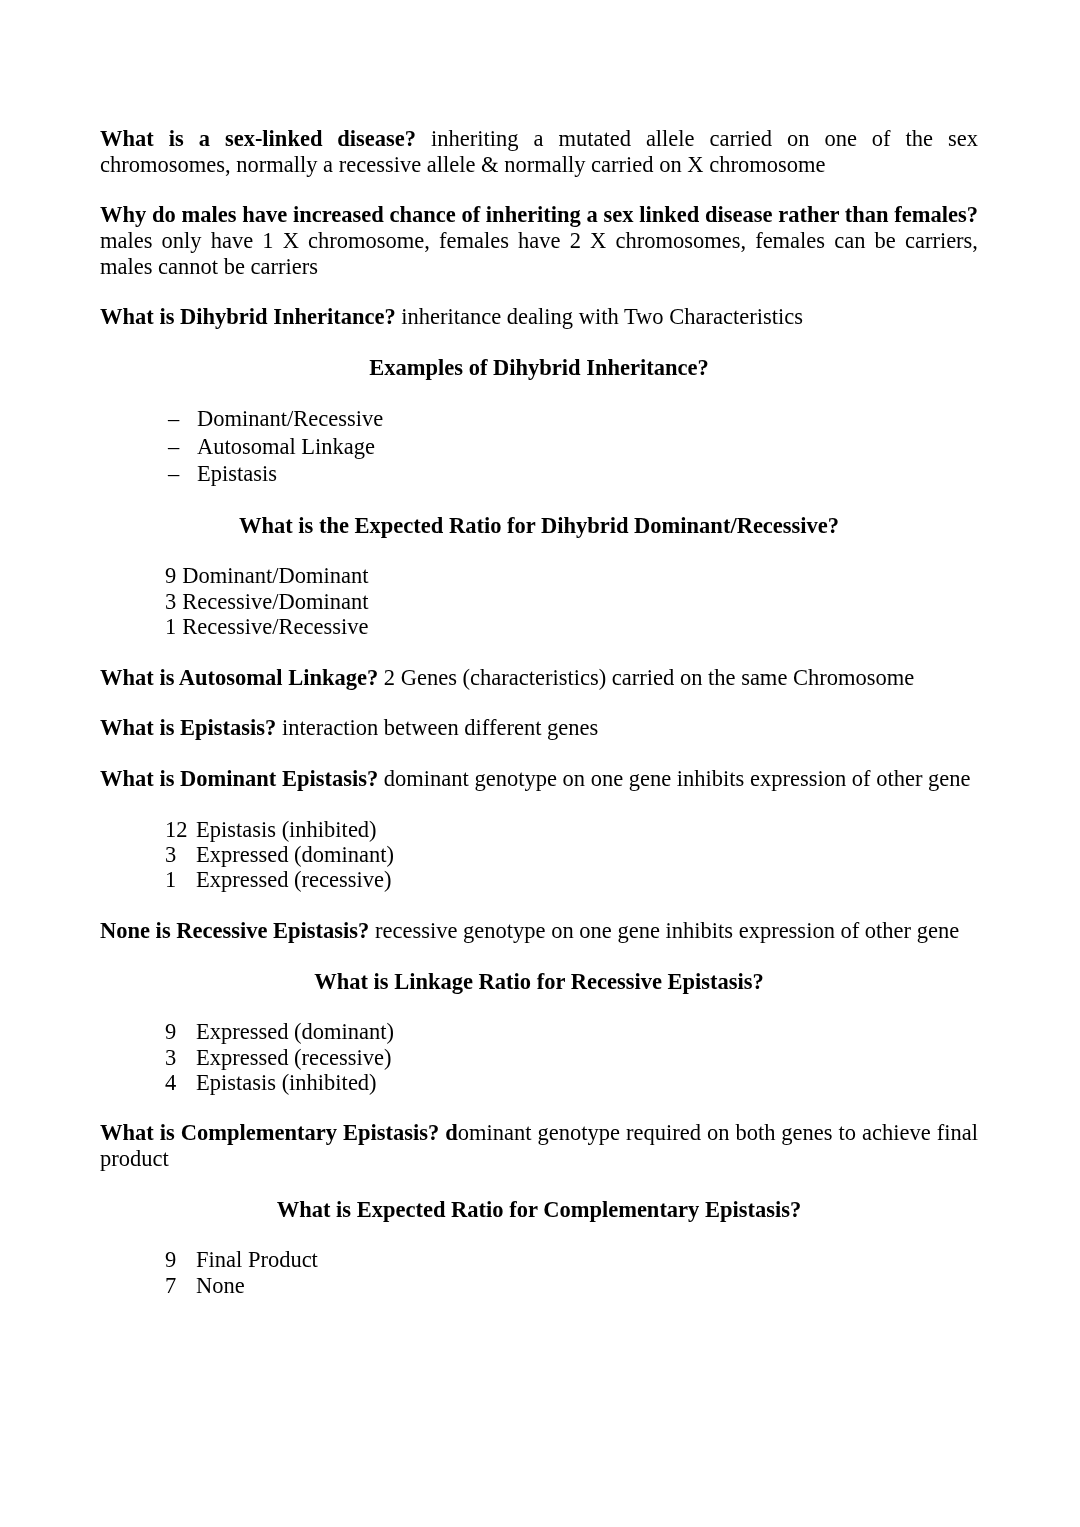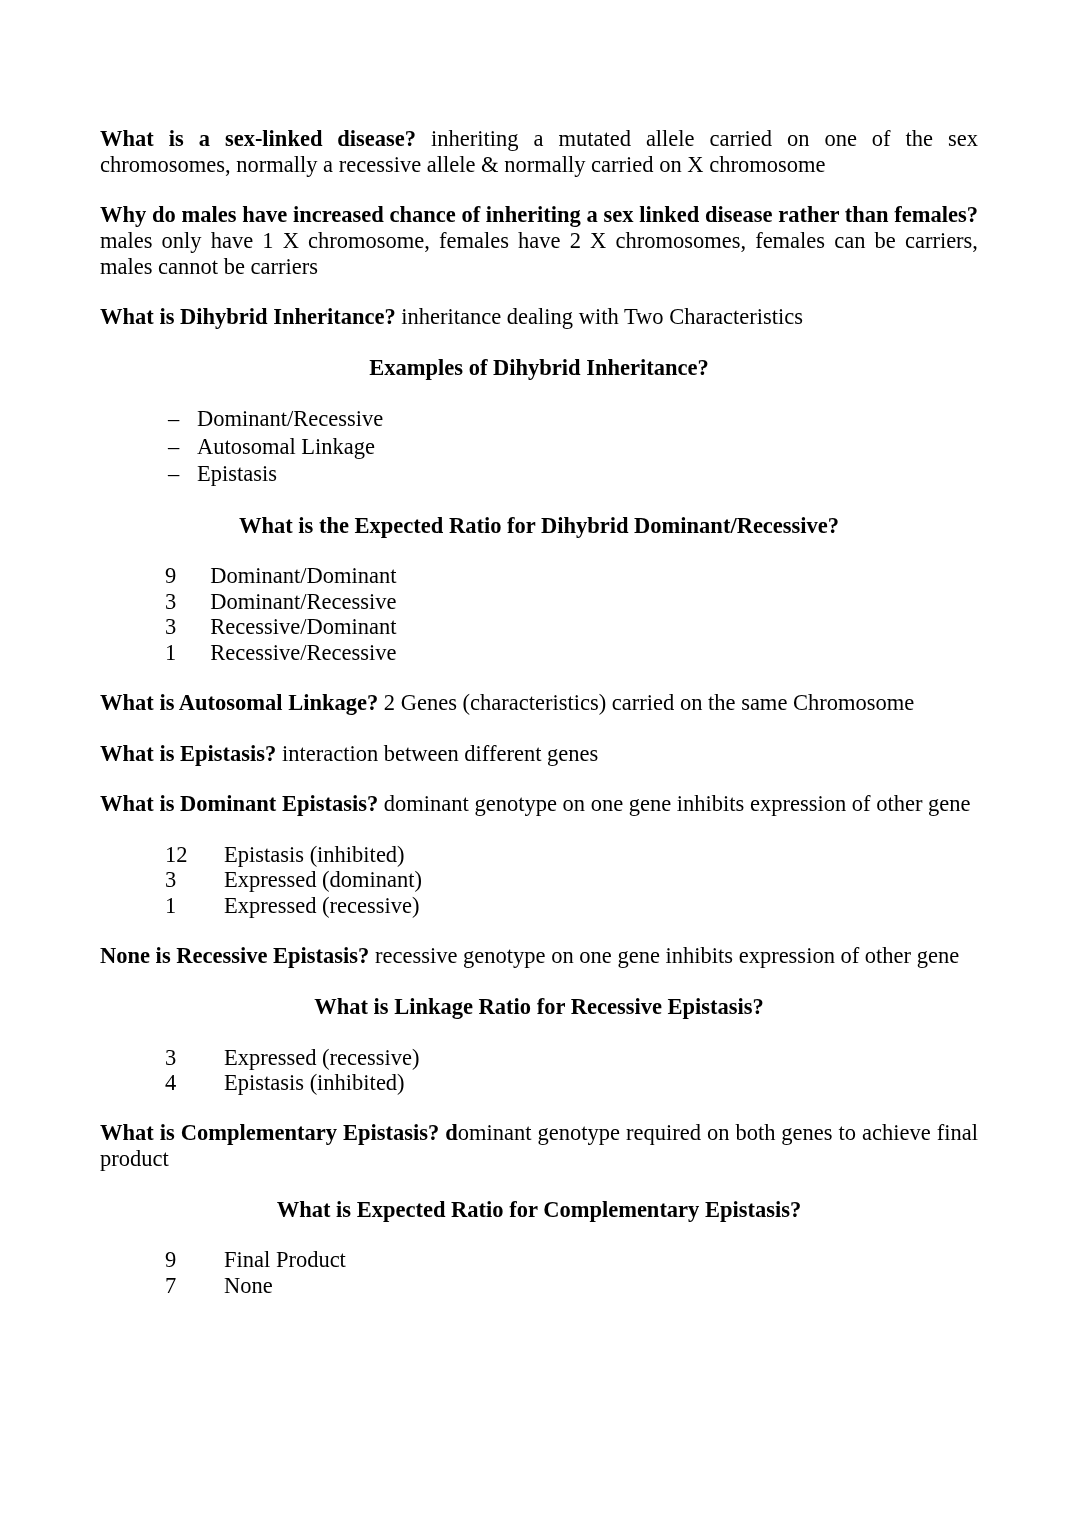--- a/index.html
+++ b/index.html
@@ -89,21 +89,20 @@
     display: block;
     white-space: nowrap;
   }
   .ratio-num {
     display: inline-block;
     width: 31px;
     text-align: left;
   }
   .ratio-label {
     display: inline;
-    margin-left: 28px;
   }
   
   .ratio-list.tight .ratio-num {
     width: auto;
     margin-right: 6px;
   }
 </style>
 </head>
 <body>
 
@@ -131,21 +130,20 @@
         <span class="dash-marker">–</span><span>Autosomal Linkage</span>
       </li>
       <li>
         <span class="dash-marker">–</span><span>Epistasis</span>
       </li>
     </ul>
 
     <p class="heading-only">What is the Expected Ratio for Dihybrid Dominant/Recessive?</p>
     <div class="ratio-list tight">
       <span class="ratio-row"><span class="ratio-num">9</span><span class="ratio-label">Dominant/Dominant</span></span>
-      <span class="ratio-row"><span class="ratio-num">3</span><span class="ratio-label">Dominant/Recessive</span></span>
       <span class="ratio-row"><span class="ratio-num">3</span><span class="ratio-label">Recessive/Dominant</span></span>
       <span class="ratio-row"><span class="ratio-num">1</span><span class="ratio-label">Recessive/Recessive</span></span>
     </div>
 
     <p class="qa">
       <span class="q">What is Autosomal Linkage?</span><span class="a"> 2 Genes (characteristics) carried on the same Chromosome</span>
     </p>
 
     <p class="qa">
       <span class="q">What is Epistasis?</span><span class="a"> interaction between different genes</span>
@@ -161,20 +159,21 @@
       <span class="ratio-row"><span class="ratio-num">3</span><span class="ratio-label">Expressed (dominant)</span></span>
       <span class="ratio-row"><span class="ratio-num">1</span><span class="ratio-label">Expressed (recessive)</span></span>
     </div>
 
     <p class="qa">
       <span class="q">None is Recessive Epistasis?</span><span class="a"> recessive genotype on one gene inhibits expression of other gene</span>
     </p>
 
     <p class="heading-only">What is Linkage Ratio for Recessive Epistasis?</p>
     <div class="ratio-list">
+      <span class="ratio-row"><span class="ratio-num">9</span><span class="ratio-label">Expressed (dominant)</span></span>
       <span class="ratio-row"><span class="ratio-num">3</span><span class="ratio-label">Expressed (recessive)</span></span>
       <span class="ratio-row"><span class="ratio-num">4</span><span class="ratio-label">Epistasis (inhibited)</span></span>
     </div>
 
     <p class="qa">
       <span class="q">What is Complementary Epistasis?</span><span class="a-lead-bold"> d</span><span class="a">ominant genotype required on both genes to achieve final product</span>
     </p>
 
     <p class="heading-only">What is Expected Ratio for Complementary Epistasis?</p>
     <div class="ratio-list">

